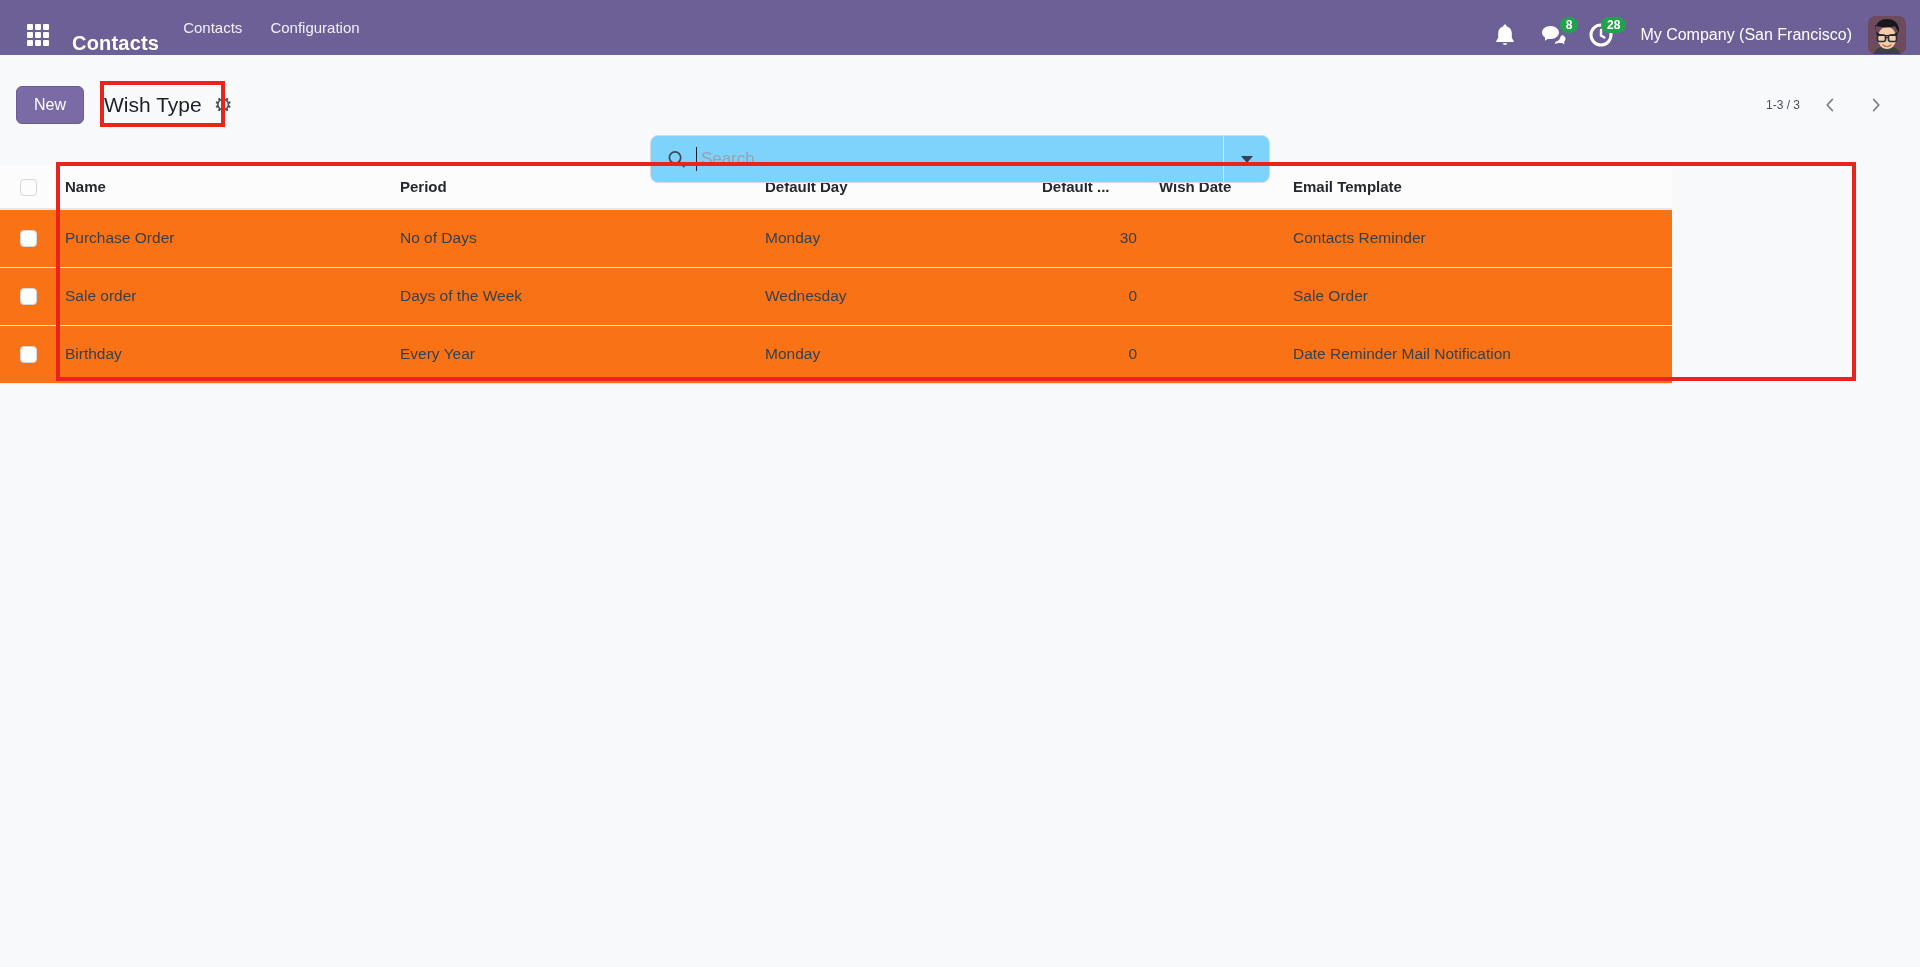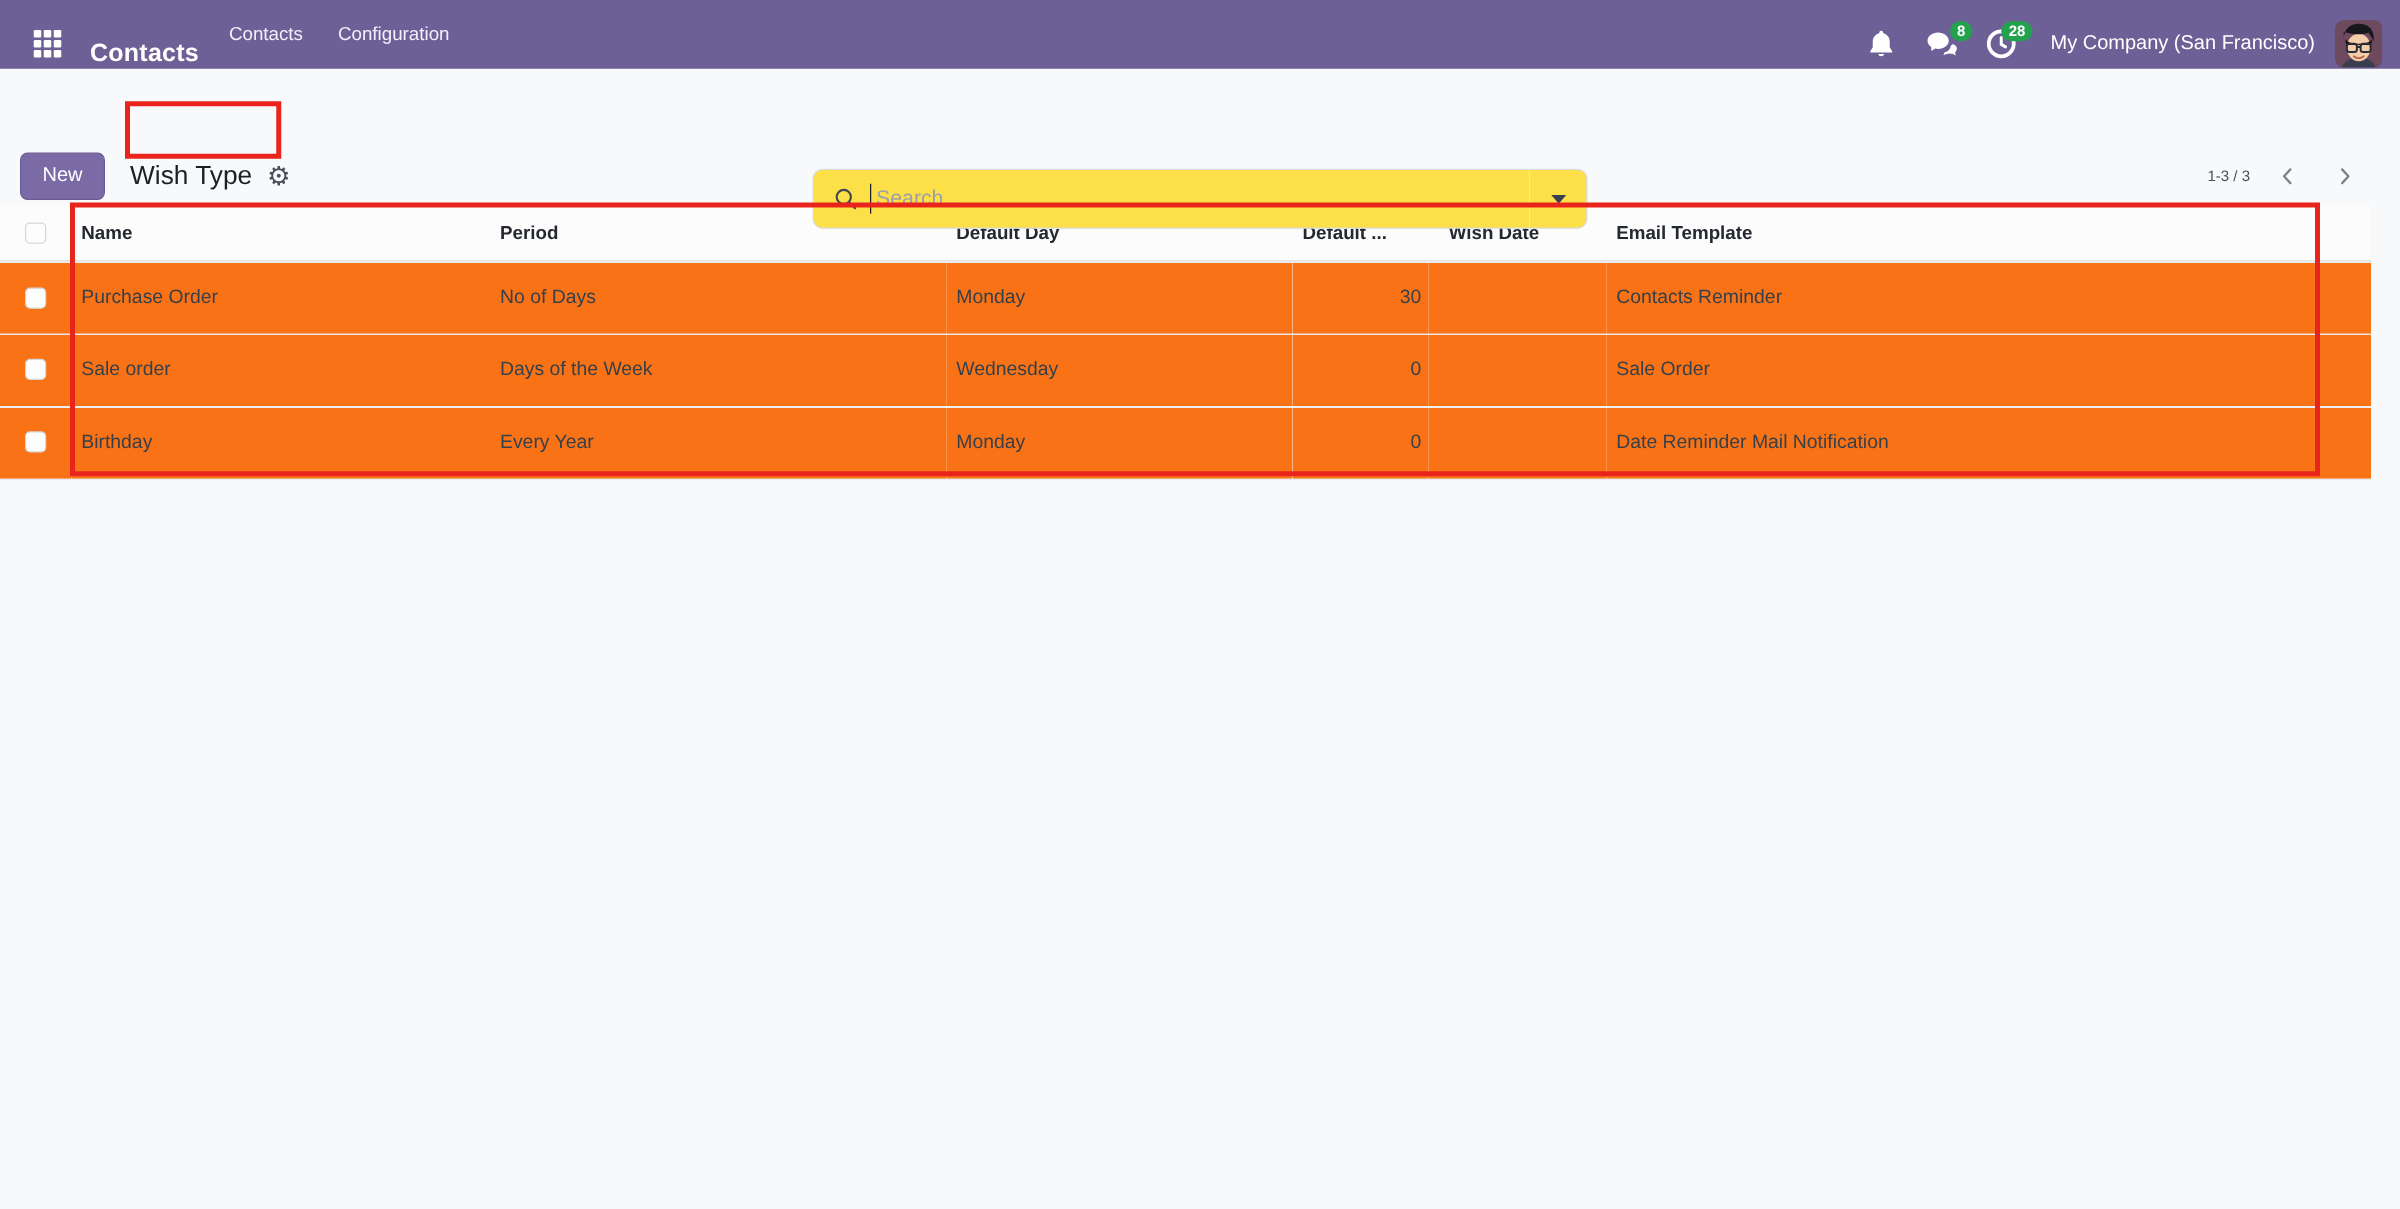--- a/index.html
+++ b/index.html
@@ -28,34 +28,34 @@
     background:#23a24d; color:#fff; font-size:12px; font-weight:700;
     border-radius:10px; padding:1px 6px; line-height:14px;
   }
   .company-name { font-size:16px; margin:0 10px 0 12px; white-space:nowrap; cursor:pointer; }
   .avatar { width:38px; height:38px; border-radius:7px; overflow:hidden; flex:0 0 auto; cursor:pointer; }
 
   
   .control-panel {
     position:relative; height:110px;
     padding:26px 16px 0 16px;
-    display:flex; align-items:flex-end;
+    display:flex; align-items:flex-start;
   }
   .cp-left { display:flex; align-items:center; height:48px; }
   .btn-new {
     background:#7a6ba6; border:1px solid #6a5c94; color:#fff;
     font-family:"Liberation Sans",sans-serif;
     font-size:16px; padding:9px 17px; border-radius:6px; cursor:pointer;
   }
   .breadcrumb-title { font-size:21px; color:#1b2026; margin-left:14px; padding:6px 6px; white-space:nowrap; cursor:pointer; }
   .gear-btn { font-size:21px; color:#495057; margin-left:6px; cursor:pointer; line-height:1; font-family:"DejaVu Sans",sans-serif; }
 
   .search-wrap {
     position:absolute; left:650px; top:80px; width:620px; height:48px;
-    background:#fde047; border:1px solid #d9dbe0; border-radius:8px;
+    background:#7dd3fc; border:1px solid #d9dbe0; border-radius:8px;
     display:flex; align-items:center;
   }
   .search-main { flex:1; display:flex; align-items:center; padding-left:16px; position:relative; }
   .search-caret { width:1px; height:24px; background:#1f2329; margin-left:10px; }
   .search-input {
     border:none; outline:none; background:transparent;
     font-family:"Liberation Sans",sans-serif;
     font-size:17px; color:#37404a; width:100%; padding-left:4px;
   }
   .search-input::placeholder { color:#9aa1a9; }
@@ -64,21 +64,21 @@
     display:flex; align-items:center; justify-content:center; cursor:pointer;
     border-radius:0 8px 8px 0;
   }
   .caret-down { width:0; height:0; border-left:6px solid transparent; border-right:6px solid transparent; border-top:7px solid #374151; }
 
   .cp-right { margin-left:auto; display:flex; align-items:center; height:48px; gap:14px; padding-right:12px; }
   .pager-value { font-size:12px; color:#49505a; }
   .pager-btn { width:32px; height:32px; display:flex; align-items:center; justify-content:center; cursor:pointer; background:none; border:none; }
 
   
-  .list-table { width:1897px; border-collapse:collapse; table-layout:fixed; }
+  .list-table { width:1672px; border-collapse:collapse; table-layout:fixed; }
   .list-table thead th {
     font-size:15px; font-weight:700; color:#24292f; text-align:left;
     height:44px; background:#fcfcfd; border-bottom:2px solid #e4e6e9;
     padding:0 0 0 8px; white-space:nowrap; overflow:hidden; cursor:pointer;
   }
   .list-table tbody td {
     font-size:15.5px; color:#37404a; height:58px; background:#f97316;
     border-bottom:1px solid #e7e9ec; padding:0 0 0 8px;
     white-space:nowrap; overflow:hidden; cursor:pointer;
   }

